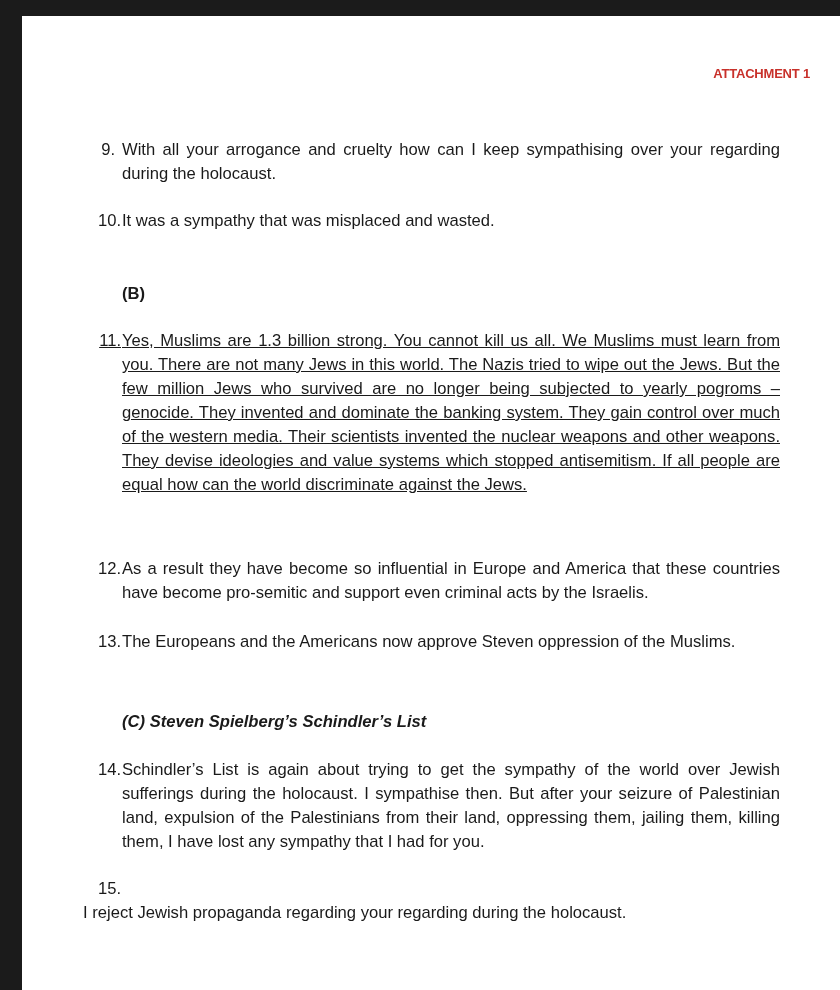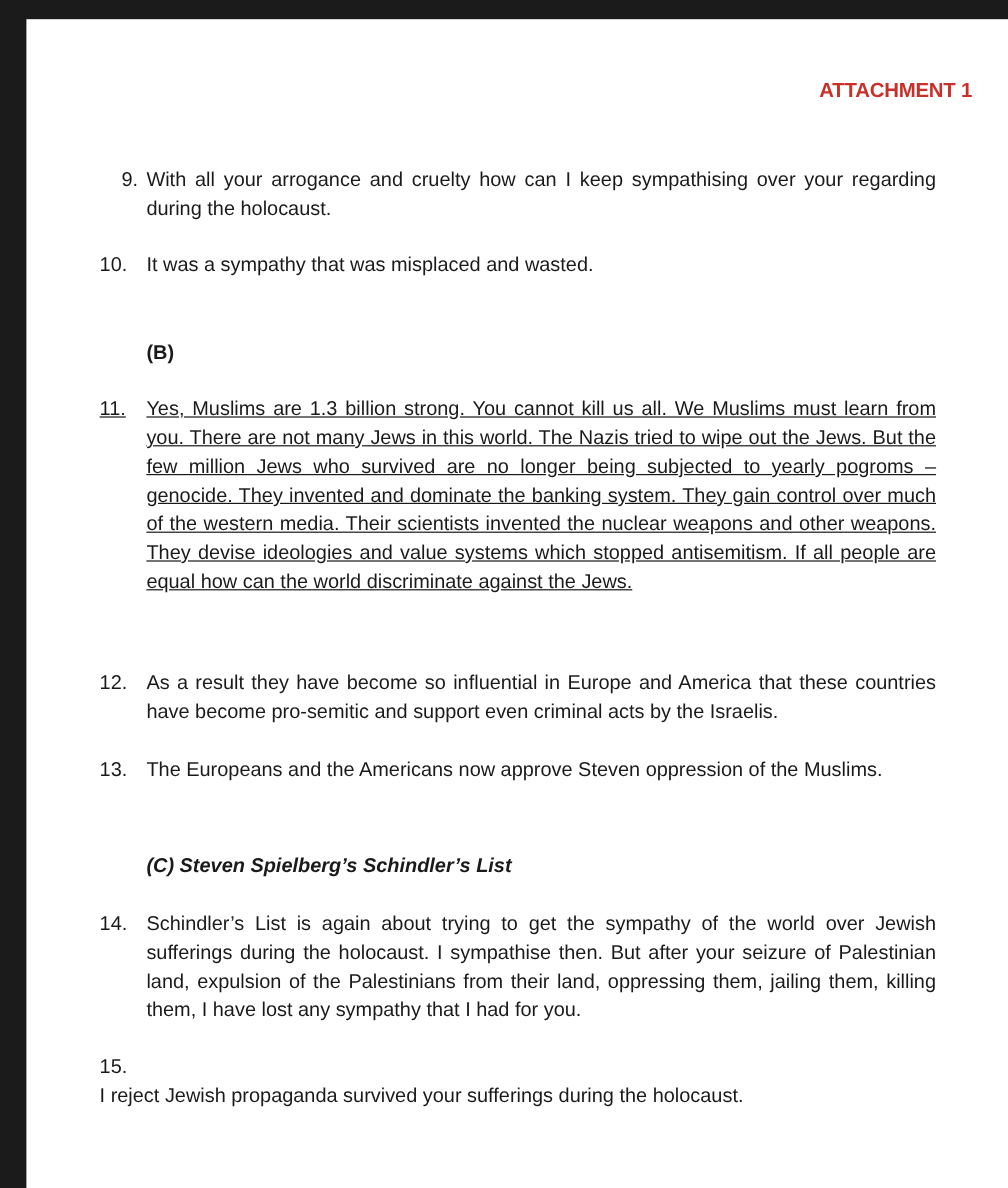--- a/index.html
+++ b/index.html
@@ -8,29 +8,29 @@
     background: #1b1b1b;
     font-family: "Liberation Sans", sans-serif;
   }
   .page {
     position: absolute; left: 22px; top: 16px;
     width: 818px; height: 974px;
     background: #ffffff;
   }
   .attach {
     position: absolute; top: 50px; right: 30px;
-    color: #c8312b; font-weight: bold; font-size: 17px;
+    color: #c8312b; font-weight: bold; font-size: 13px;
     letter-spacing: -0.2px;
   }
   .item {
     position: absolute; left: 61px; width: 697px;
     font-size: 16.6px; line-height: 24px; color: #1a1a1a;
     display: flex;
   }
-  .num { width: 39px; flex: none; padding-right: 1px; box-sizing: border-box; }
+  .num { width: 39px; flex: none; text-align: right; padding-right: 1px; box-sizing: border-box; }
   .txt { flex: 1; text-align: justify; }
   .heading {
     position: absolute; left: 100px;
     font-size: 16.6px; font-weight: bold; color: #1a1a1a; line-height: 24px;
   }
 </style>
 </head>
 <body>
 
 <div class="page">
@@ -65,15 +65,15 @@
 
   <div class="heading" style="top:694px;font-style:italic;">(C) Steven Spielberg’s Schindler’s List</div>
 
   <div class="item" style="top:742px;">
     <div class="num">14.</div>
     <div class="txt">Schindler’s List is again about trying to get the sympathy of the world over Jewish sufferings during the holocaust. I sympathise then. But after your seizure of Palestinian land, expulsion of the Palestinians from their land, oppressing them, jailing them, killing them, I have lost any sympathy that I had for you.</div>
   </div>
 
   <div class="item" style="top:861px;flex-direction:column;">
     <div class="num">15.</div>
-    <div class="txt">I reject Jewish propaganda survived your sufferings during the holocaust.</div>
+    <div class="txt">I reject Jewish propaganda regarding your regarding during the holocaust.</div>
   </div>
 </div>
 
 </body></html>

